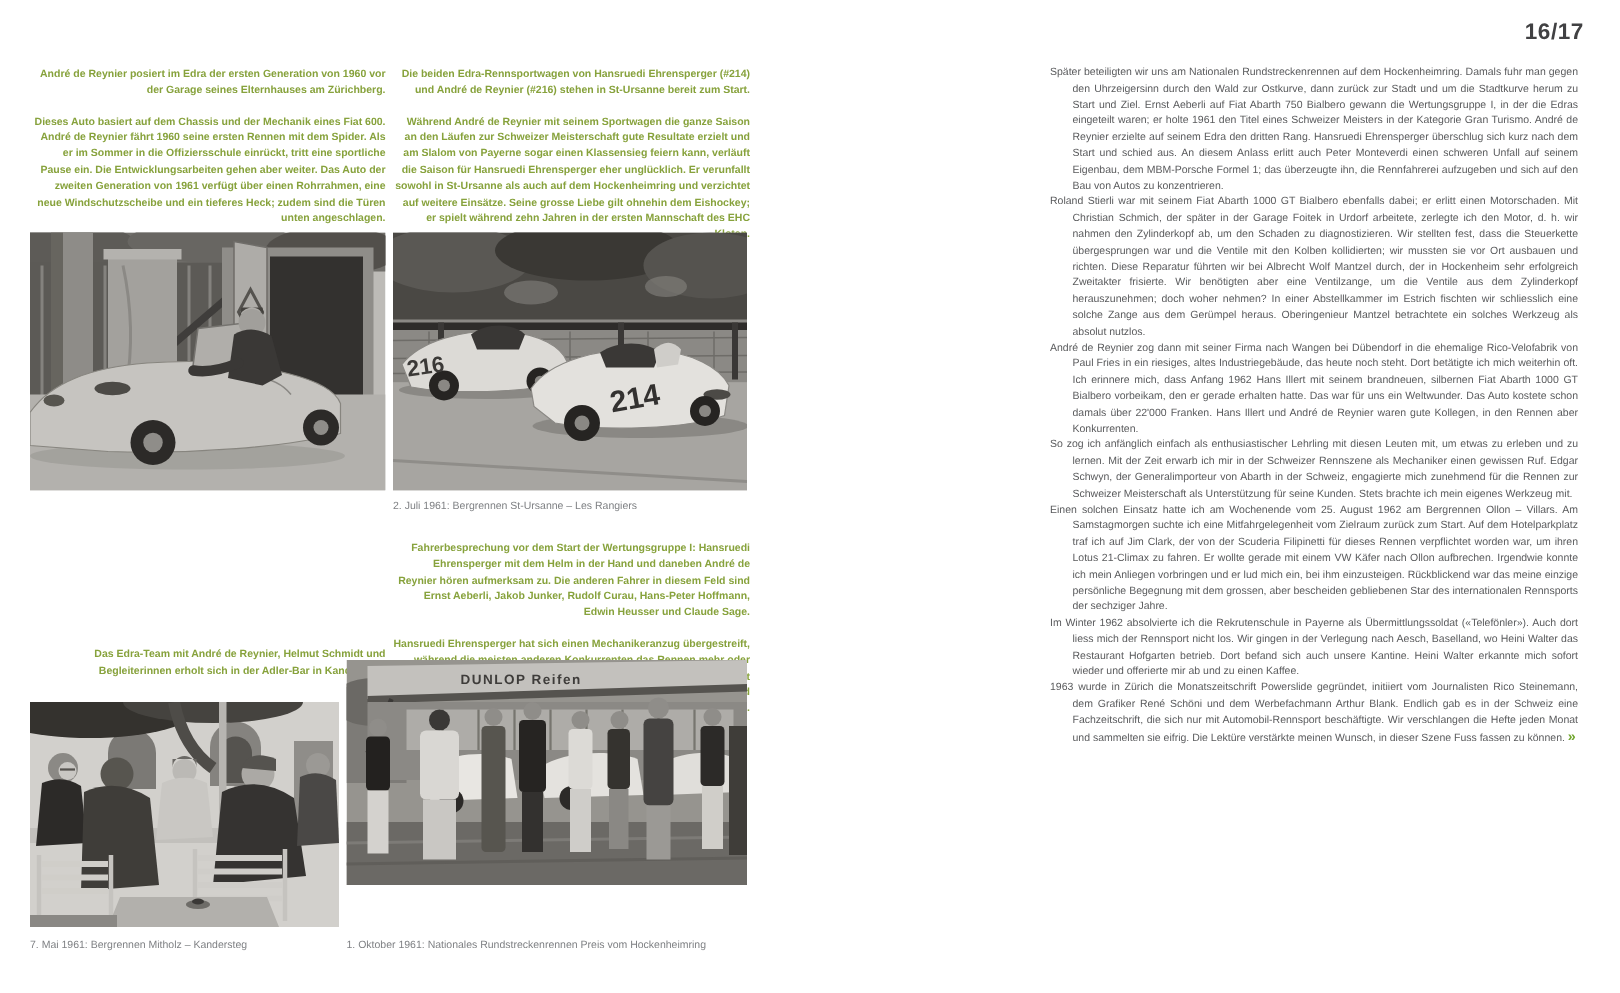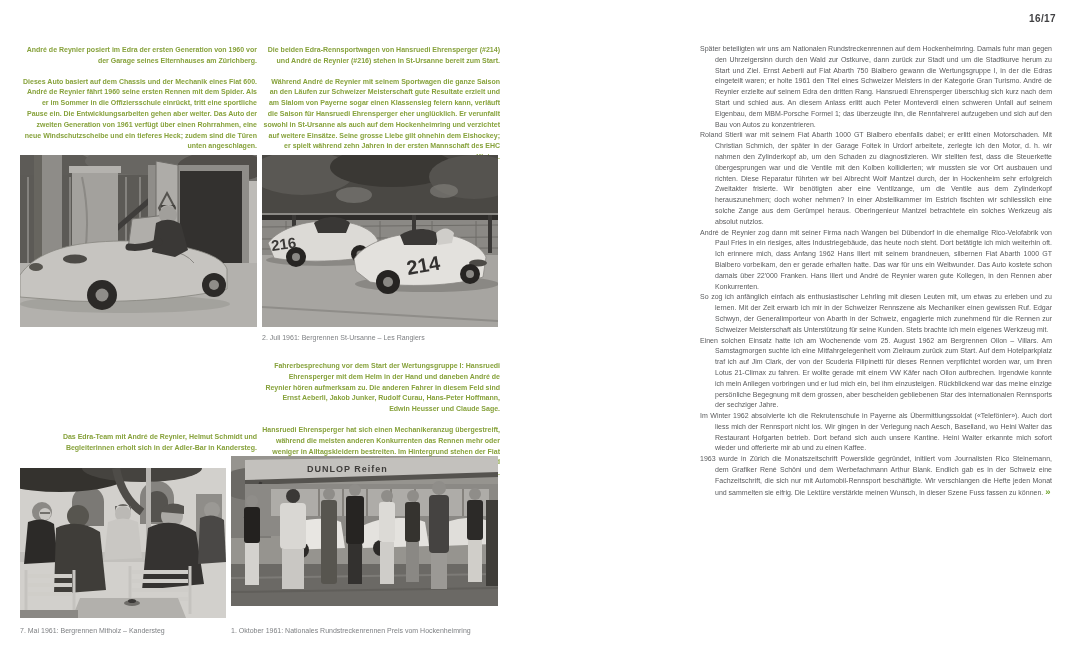--- a/index.html
+++ b/index.html
@@ -10,21 +10,21 @@
   .abs{position:absolute;}
   
   .green-cap{
     color:#87a23c;font-weight:bold;font-size:7px;line-height:10.8px;text-align:right;
   }
   .green-cap p{margin:0 0 10px 0;}
   .green-cap p:last-child{margin-bottom:0;}
   
   .photo-cap{color:#7f8184;font-size:7px;line-height:9px;}
   
-  .folio{color:#414143;font-weight:bold;font-size:10px;letter-spacing:0.4px;}
+  .folio{color:#414143;font-weight:bold;font-size:15px;letter-spacing:0.4px;}
   
   .bodytext{width:352px;color:#5a5b5d;font-size:7px;line-height:10.8px;}
   .bodytext p{
     margin:0;padding-left:15px;text-indent:-15px;text-align:justify;
     hyphens:none;
   }
   .endmark{color:#70a52d;font-weight:bold;font-size:9.5px;letter-spacing:-1px;}
   .photo{display:block;}
   svg text{font-family:"Liberation Sans",sans-serif;}
 </style>
@@ -186,21 +186,21 @@
         <line x1="112" y1="131" x2="168" y2="131"></line>
     </g>
     <path d="M110,98 v48 M170,98 v48" stroke="#c5c3bf" stroke-width="3" fill="none"></path>
     <path d="M60,130 l98,0 8,20 -114,0 z" fill="#b2b0ac"></path>
     <ellipse cx="112" cy="135" rx="8" ry="3" fill="#6e6c68"></ellipse>
     <ellipse cx="112" cy="133" rx="4" ry="2" fill="#3a3836"></ellipse>
     <rect y="142" width="58" height="8" fill="#8a8884"></rect>
   </svg>
 </div>
 
-<div class="abs" style="left:231px;top:456px;width:247px;height:150px;">
+<div class="abs" style="left:231px;top:440px;width:247px;height:150px;">
   <svg class="photo" width="267" height="150" viewBox="0 0 267 150">
     <rect width="267" height="150" fill="#96948f"></rect>
     <rect x="0" y="18" width="40" height="64" fill="#7d7b77"></rect>
     <ellipse cx="18" cy="28" rx="28" ry="16" fill="#6b6965"></ellipse>
     <polygon points="14,4 267,0 267,18 14,26" fill="#c3c1bd"></polygon>
     <polygon points="14,24 267,16 267,21 14,29" fill="#55534f"></polygon>
     <text x="76" y="16" font-size="9" font-weight="bold" letter-spacing="1" fill="#3e3c3a">DUNLOP Reifen</text>
     <line x1="30" y1="26" x2="14" y2="62" stroke="#3a3836" stroke-width="3"></line>
     <rect x="14" y="28" width="253" height="52" fill="#8b8985"></rect>
     <rect x="40" y="33" width="218" height="27" fill="#aeaca8"></rect>

